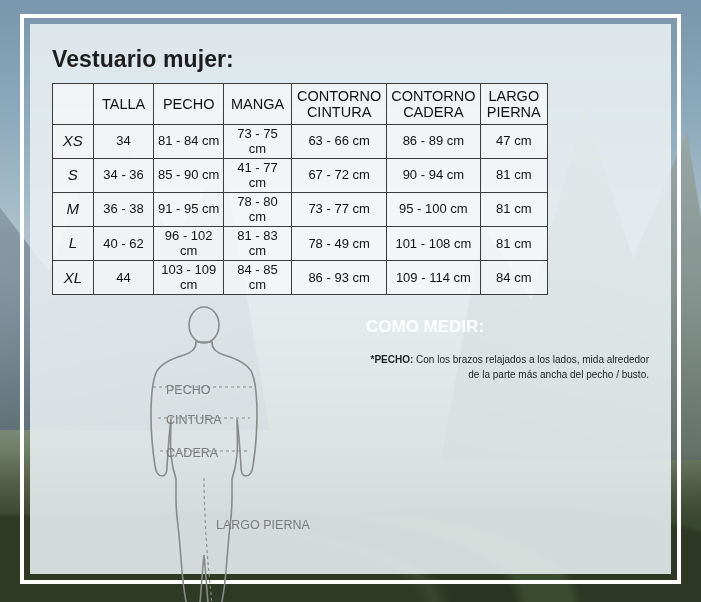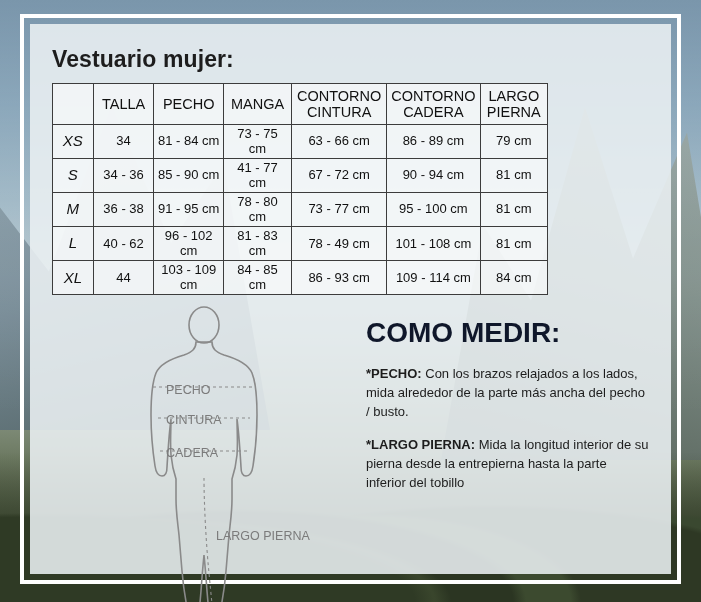--- a/index.html
+++ b/index.html
@@ -142,39 +142,40 @@
   .figure-wrap svg { position: absolute; left: 0; top: 0; }
   .fig-label {
     position: absolute;
     font-size: 12.5px;
     color: #7b7b7b;
     white-space: nowrap;
   }
   .lbl-pecho   { left: 114px; top: 80px; }
   .lbl-cintura { left: 114px; top: 110px; }
   .lbl-cadera  { left: 114px; top: 143px; }
-  .lbl-largo   { left: 164px; top: 226px; }
+  .lbl-largo   { left: 164px; top: 215px; }
 
   .howto-col {
     flex: 1;
     padding-left: 14px;
     padding-top: 14px;
   }
   h2.howto-title {
     margin: 0 0 16px 0;
-    font-size: 28px;
+    font-size: 17px;
     font-weight: bold;
-    color: #0f172a;
+    color: #ffffff;
   }
   .howto-p {
-    font-size: 13px;
+    font-size: 10px;
     line-height: 1.45;
     color: #1d1d1d;
     margin: 0 0 14px 0;
     max-width: 290px;
+    text-align: right;
   }
   .howto-p b { font-weight: bold; }
 </style>
 </head>
 <body>
 
 <div id="page">
   <div class="bg-sky"></div>
   <div class="bg-mtn-left"></div>
   <div class="bg-mtn-right"></div>
@@ -217,21 +218,21 @@
           </tr>
         </thead>
         <tbody>
           <tr>
             <td class="sz">XS</td>
             <td>34</td>
             <td>81 - 84 cm</td>
             <td>73 - 75 cm</td>
             <td>63 - 66 cm</td>
             <td>86 - 89 cm</td>
-            <td>79 cm</td>
+            <td>47 cm</td>
           </tr>
           <tr>
             <td class="sz">S</td>
             <td>34 - 36</td>
             <td>85 - 90 cm</td>
             <td>41 - 77 cm</td>
             <td>67 - 72 cm</td>
             <td>90 - 94 cm</td>
             <td>81 cm</td>
           </tr>
@@ -327,21 +328,18 @@
             <span class="fig-label lbl-largo">LARGO PIERNA</span>
           </div>
         </div>
 
         <div class="howto-col">
           <h2 class="howto-title">COMO MEDIR:</h2>
 
           <p class="howto-p">
             <b>*PECHO:</b><span> Con los brazos relajados a los lados, mida alrededor de la parte más ancha del pecho / busto.</span>
           </p>
-          <p class="howto-p">
-            <b>*LARGO PIERNA:</b><span> Mida la longitud interior de su pierna desde la entrepierna hasta la parte inferior del tobillo</span>
-          </p>
         </div>
 
       </div>
     </div>
   </div>
 </div>
 
 </body></html>

